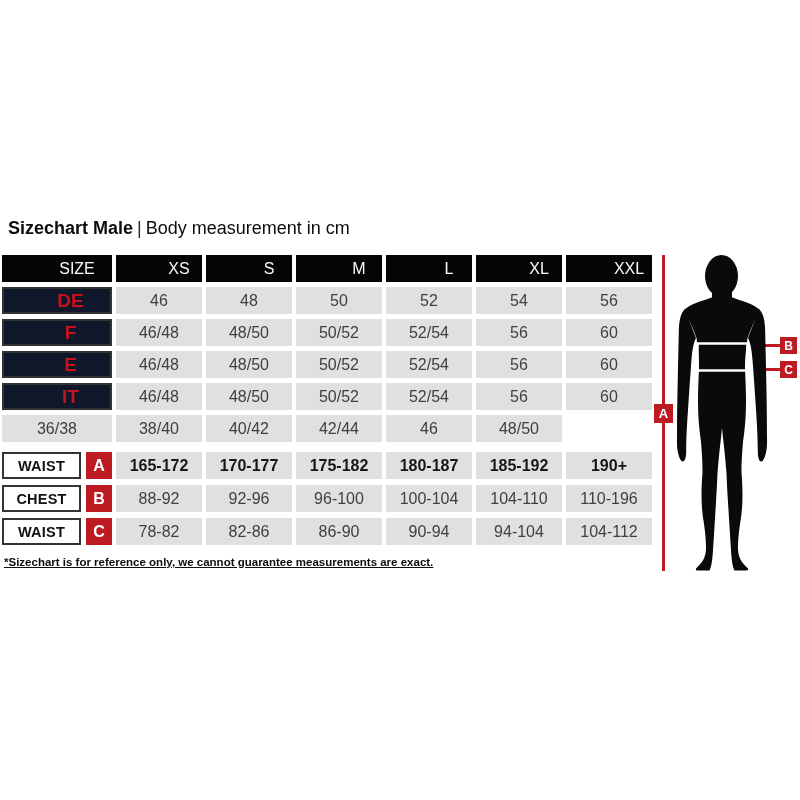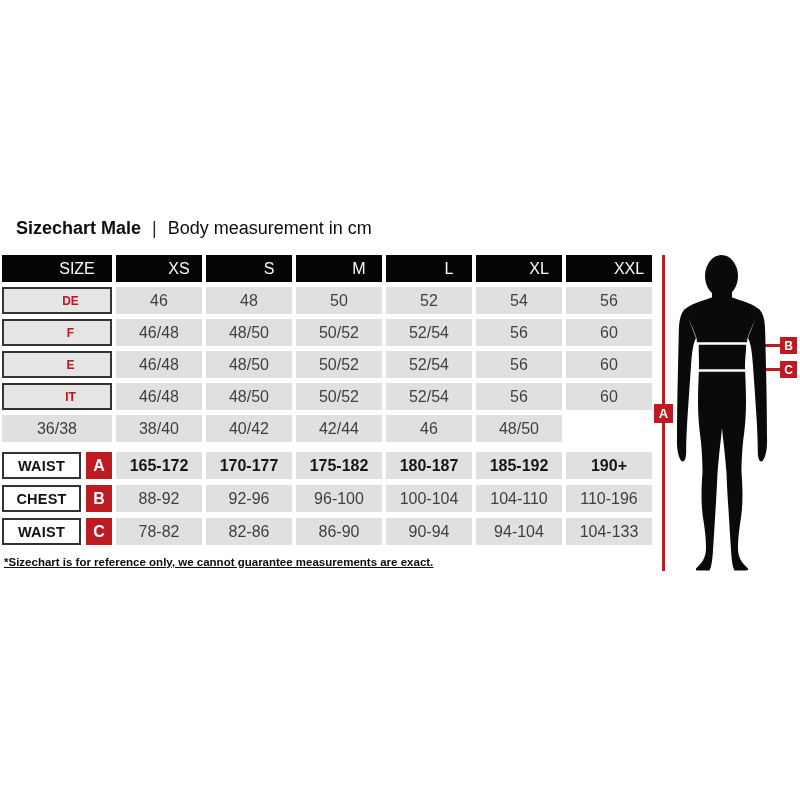--- a/index.html
+++ b/index.html
@@ -1,35 +1,35 @@
 <!DOCTYPE html>
 <html style="--red: #be1a22; --label-red: #c8111c; --header-bg: #050505; --cell-bg: #e0e0e0; --cell-text: #3f3f3f; --sil: #0a0a0a;"><head>
 <meta charset="utf-8">
 <style>
   html,body{margin:0;padding:0;background:#fff;}
   .canvas{position:relative;width:800px;height:800px;background:#ffffff;overflow:hidden;
           font-family:"Liberation Sans","DejaVu Sans",sans-serif;}
 
   
-  .title{position:absolute;left:16px;top:218px;font-size:18px;color:#0d0d0d;
-         display:flex;gap:11px;align-items:baseline;white-space:nowrap;}
+  .title{position:absolute;left:8px;top:218px;font-size:18px;color:#0d0d0d;
+         display:flex;gap:4px;align-items:baseline;white-space:nowrap;}
   .title-main{font-weight:bold;}
   .title-sep{color:#2a2a2a;font-weight:normal;}
 
   
   .table{position:absolute;left:2px;top:255px;width:650px;}
   .trow{display:grid;grid-template-columns:110px repeat(6,86px);column-gap:4px;
         height:27px;margin-bottom:5px;}
   #measure-rows{margin-top:10px;}
   #measure-rows .trow{margin-bottom:6px;}
 
   .hcell{background:var(--header-bg,#050505);color:#fafafa;font-size:16px;
          display:flex;align-items:center;justify-content:center;padding-left:40px;}
-  .rlabel{background:#e5e5e5;border:2px solid #333;box-sizing:border-box;
-          color:var(--label-red,#c8111c);font-weight:bold;font-size:12px;
+  .rlabel{background:#0f172a;border:2px solid #333;box-sizing:border-box;
+          color:var(--label-red,#c8111c);font-weight:bold;font-size:19px;
           display:flex;align-items:center;justify-content:center;padding-left:27px;}
   .dcell{background:var(--cell-bg,#e0e0e0);color:var(--cell-text,#3f3f3f);font-size:16px;
          display:flex;align-items:center;justify-content:center;white-space:nowrap;}
   .dcell.bold{font-weight:bold;color:#161616;}
   .mlabel-area{display:flex;gap:5px;}
   .mlabel{flex:1;background:#fff;border:2px solid #333;box-sizing:border-box;
           font-weight:bold;font-size:14.5px;color:#101010;letter-spacing:.2px;
           display:flex;align-items:center;justify-content:center;}
   .mbadge{width:26px;background:var(--red,#be1a22);color:#fff;font-weight:bold;font-size:16px;
           display:flex;align-items:center;justify-content:center;}
@@ -149,21 +149,21 @@
         <div class="trow">
           <div class="mlabel-area">
             <div class="mlabel">WAIST</div>
             <div class="mbadge">C</div>
           </div>
           <div class="dcell">78-82</div>
           <div class="dcell">82-86</div>
           <div class="dcell">86-90</div>
           <div class="dcell">90-94</div>
           <div class="dcell">94-104</div>
-          <div class="dcell">104-133</div>
+          <div class="dcell">104-112</div>
         </div>
       </div>
   </div>
 
   <div class="footnote">*Sizechart is for reference only, we cannot guarantee measurements are exact.</div>
 
   <div class="vline"></div>
   <div class="fig-badge" id="badge-a">A</div>
   <div class="hline" id="line-b"></div>
   <div class="fig-badge" id="badge-b">B</div>

